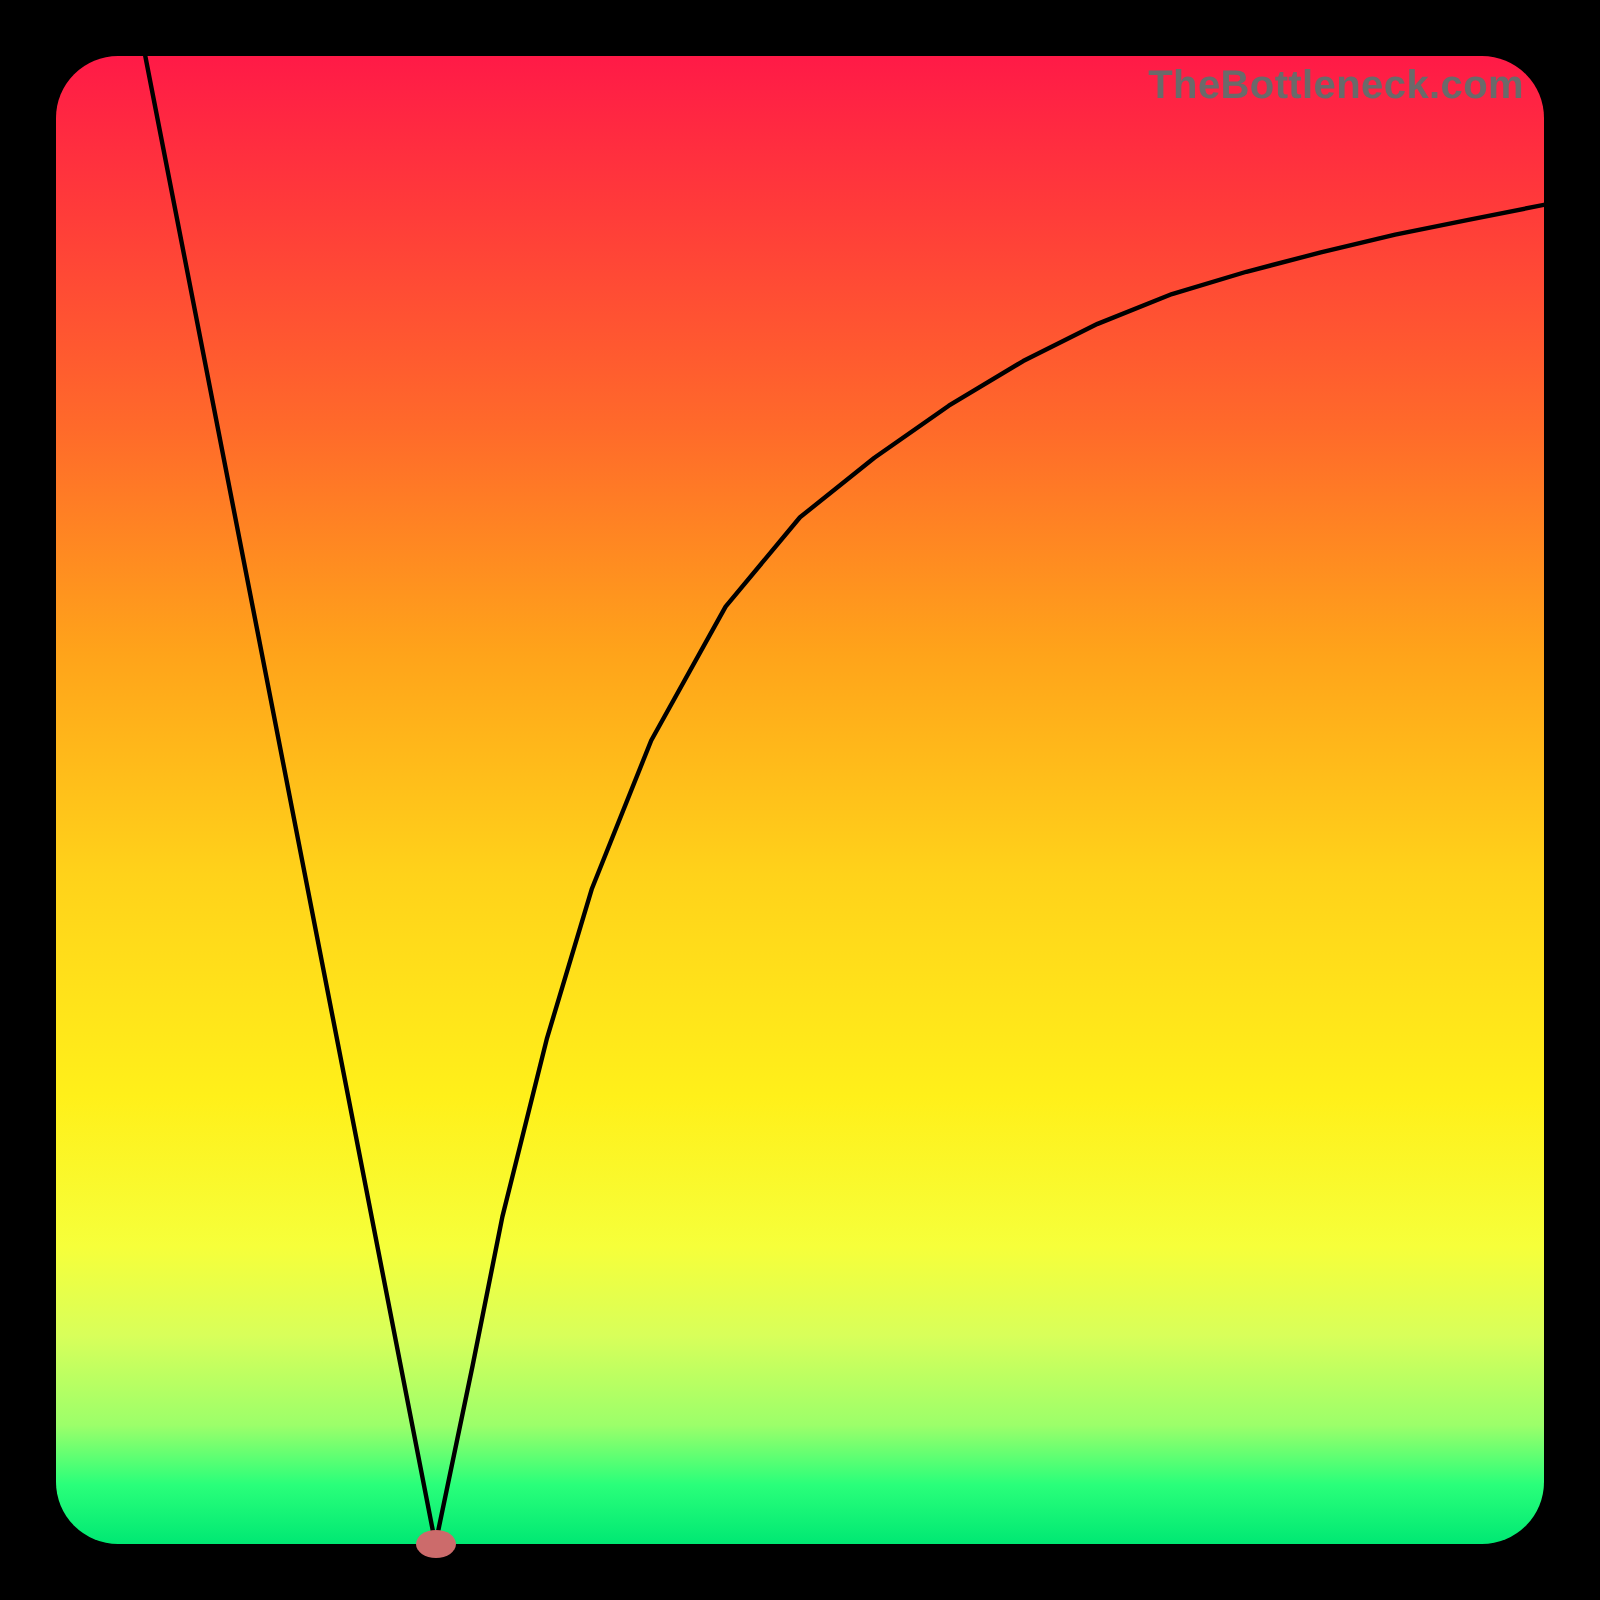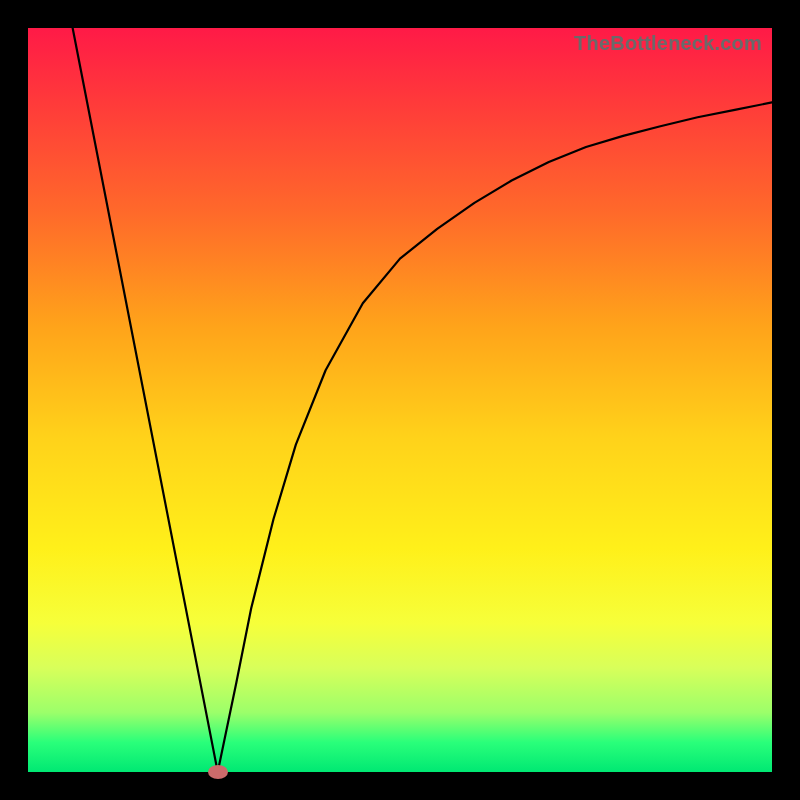--- a/index.html
+++ b/index.html
@@ -21,20 +21,21 @@
       #ff3a3a 10%,
       #ff6a2a 25%,
       #ffa31a 40%,
       #ffd21a 55%,
       #fff01a 70%,
       #f6ff3a 80%,
       #d8ff5a 86%,
       #9cff6a 92%,
       #2aff7a 96%,
       #00e873 100%);
+    border-radius: 31px;
   }
   .watermark {
     position: absolute;
     top: 4px;
     right: 10px;
     font-family: Arial, Helvetica, sans-serif;
     font-size: 20px;
     font-weight: bold;
     color: #6a6a6a;
     letter-spacing: 0.2px;

